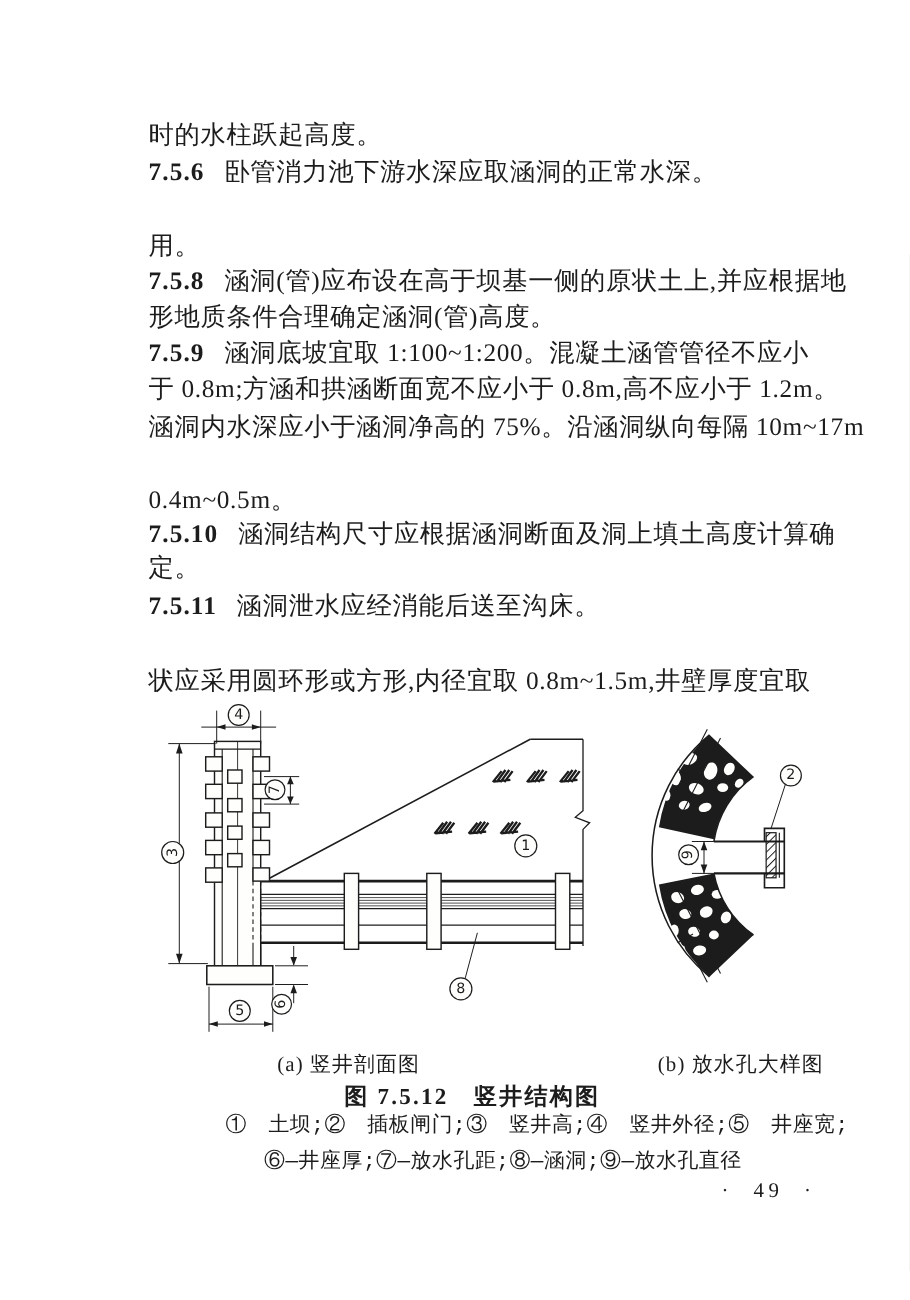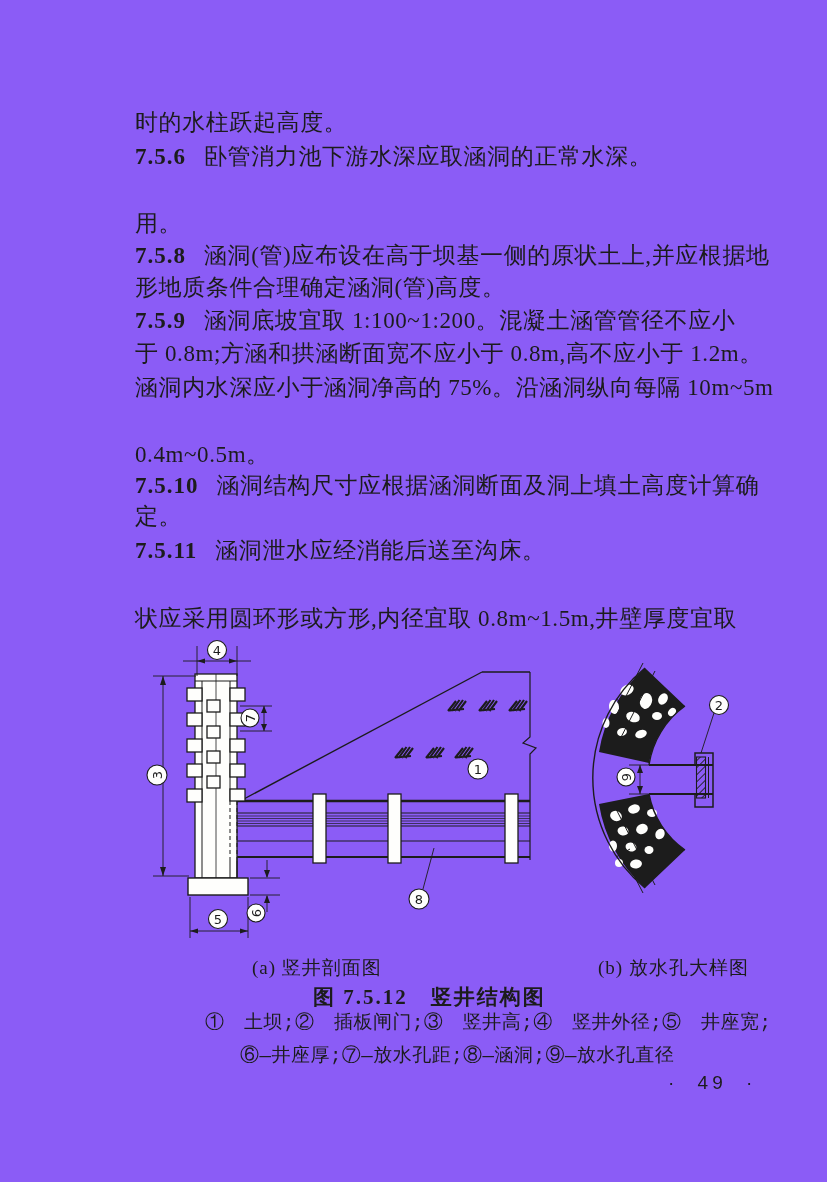--- a/index.html
+++ b/index.html
@@ -1,18 +1,18 @@
 <!DOCTYPE html>
 <html><head>
 <meta charset="utf-8">
 <style>
   html,body{margin:0;padding:0;background:#e8e8e4;}
   .page{
     position:relative;width:827px;height:1182px;margin:0 auto;
-    background:#8b5cf6;color:#1c1c1c;overflow:hidden;
+    background:#ffffff;color:#1c1c1c;overflow:hidden;
     font-family:"Liberation Serif","DejaVu Serif",serif;
   }
   .bline{
     position:absolute;left:135px;white-space:nowrap;
     font-size:23px;letter-spacing:0.6px;line-height:26px;
   }
   .bline .num{font-weight:bold;letter-spacing:1px;}
   .bline .num:not(:empty){margin-right:18px;}
   .cap{
     position:absolute;white-space:nowrap;font-size:19px;letter-spacing:1px;
@@ -21,41 +21,41 @@
   .figtitle{
     position:absolute;white-space:nowrap;font-size:21px;letter-spacing:2px;
     font-weight:bold;font-family:"Liberation Serif","DejaVu Serif",serif;
   }
   .legend{
     position:absolute;white-space:nowrap;font-size:19px;letter-spacing:0.5px;
     font-family:Liberation Mono, monospace;
   }
   .pagenum{
     position:absolute;left:656px;top:1072px;font-size:19px;letter-spacing:4px;
-    word-spacing:10px;font-family:Liberation Sans, sans-serif;margin-left:12px;
+    word-spacing:10px;font-family:Liberation Serif, serif;
   }
   svg{position:absolute;left:0;top:630px;}
   svg text{
     font-family:"DejaVu Sans","Liberation Sans",sans-serif;
     font-size:13px;fill:#1c1c1c;
   }
 </style>
 </head>
 <body>
 
 <div class="page">
 
   <div class="bline" style="top:110px"><span class="num"></span><span>时的水柱跃起高度。</span></div>
   <div class="bline" style="top:144px"><span class="num">7.5.6</span><span>卧管消力池下游水深应取涵洞的正常水深。</span></div>
   <div class="bline" style="top:211px"><span class="num"></span><span>用。</span></div>
   <div class="bline" style="top:243px"><span class="num">7.5.8</span><span>涵洞(管)应布设在高于坝基一侧的原状土上,并应根据地</span></div>
   <div class="bline" style="top:275px"><span class="num"></span><span>形地质条件合理确定涵洞(管)高度。</span></div>
   <div class="bline" style="top:308px"><span class="num">7.5.9</span><span>涵洞底坡宜取 1:100~1:200。混凝土涵管管径不应小</span></div>
   <div class="bline" style="top:341px"><span class="num"></span><span>于 0.8m;方涵和拱涵断面宽不应小于 0.8m,高不应小于 1.2m。</span></div>
-  <div class="bline" style="top:375px"><span class="num"></span><span>涵洞内水深应小于涵洞净高的 75%。沿涵洞纵向每隔 10m~5m</span></div>
+  <div class="bline" style="top:375px"><span class="num"></span><span>涵洞内水深应小于涵洞净高的 75%。沿涵洞纵向每隔 10m~17m</span></div>
   <div class="bline" style="top:442px"><span class="num"></span><span>0.4m~0.5m。</span></div>
   <div class="bline" style="top:473px"><span class="num">7.5.10</span><span>涵洞结构尺寸应根据涵洞断面及洞上填土高度计算确</span></div>
   <div class="bline" style="top:504px"><span class="num"></span><span>定。</span></div>
   <div class="bline" style="top:538px"><span class="num">7.5.11</span><span>涵洞泄水应经消能后送至沟床。</span></div>
   <div class="bline" style="top:606px"><span class="num"></span><span>状应采用圆环形或方形,内径宜取 0.8m~1.5m,井壁厚度宜取</span></div>
 
   <svg width="827" height="315" viewBox="0 630 827 315">
     <defs>
       <pattern id="hatch" width="5" height="5" patternUnits="userSpaceOnUse" patternTransform="rotate(45)">
         <line x1="0" y1="0" x2="0" y2="5" stroke="#1c1c1c" stroke-width="1.8"></line>

